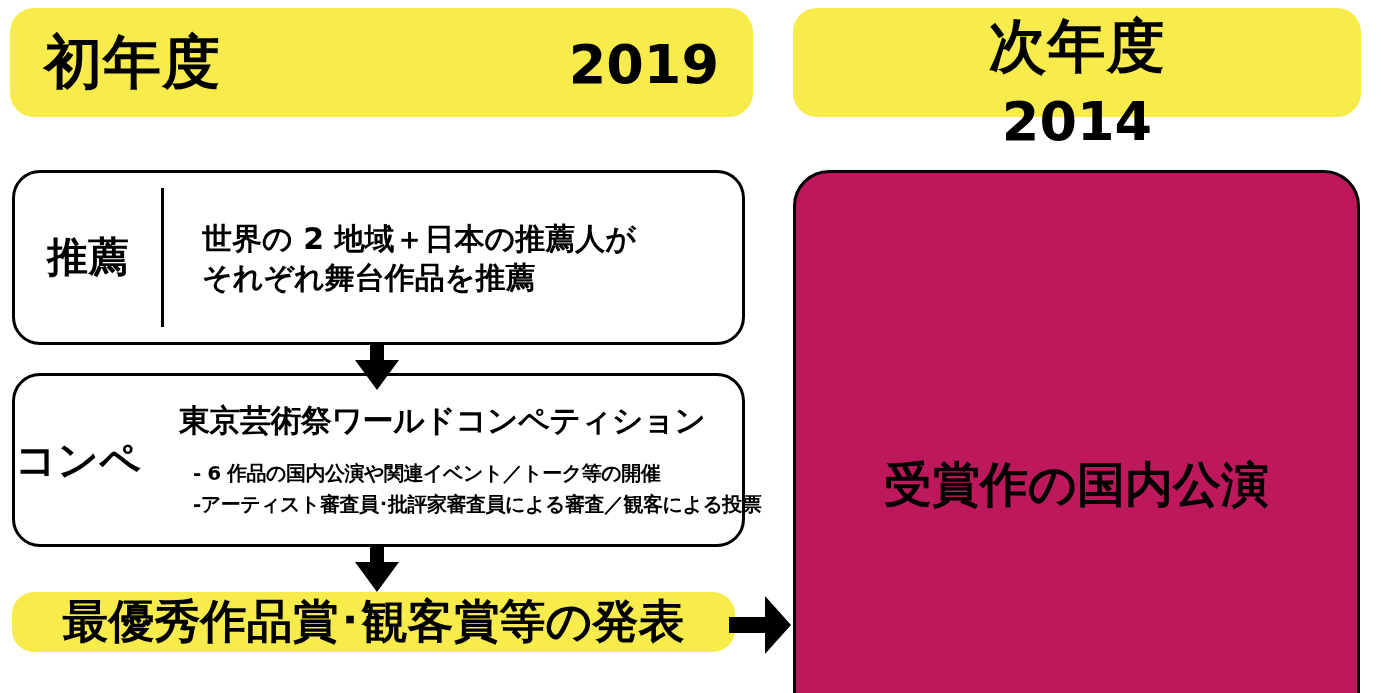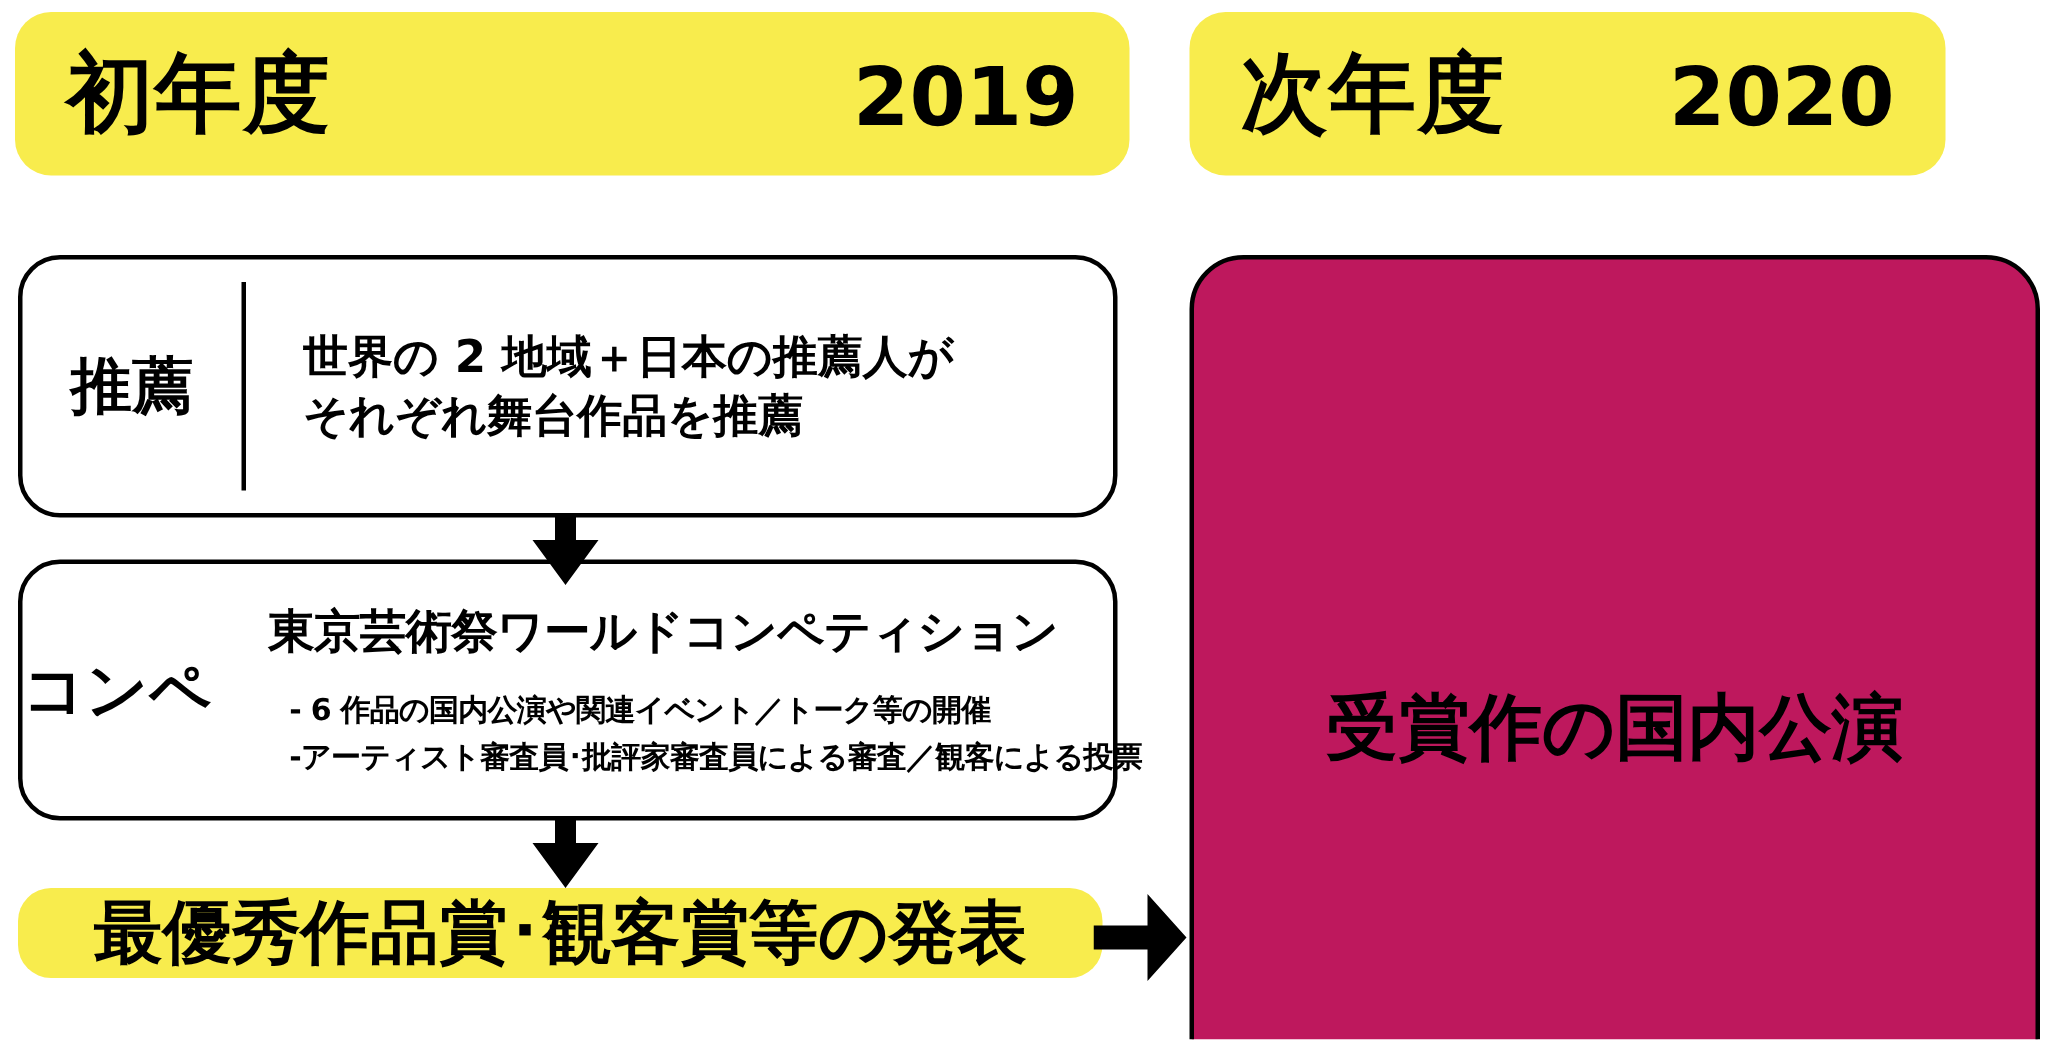--- a/index.html
+++ b/index.html
@@ -22,21 +22,21 @@
     top: 8px;
     height: 109px;
     background: var(--yellow);
     border-radius: 24px;
     display: flex;
     align-items: center;
     justify-content: space-between;
     padding: 0 34px;
   }
   .banner-first { left: 10px;  width: 743px; }
-  .banner-next  { left: 793px; width: 504px; }
+  .banner-next  { left: 793px; width: 568px; flex-direction: column; }
   .banner-title { font-size: 58px; font-weight: bold; letter-spacing: 1px; }
   .banner-year  { font-size: 54px; font-weight: bold; margin-top: 4px; }
 
   
   .step-box {
     position: absolute;
     left: 12px;
     width: 733px;
     background: #fff;
     border: 3px solid var(--ink);
@@ -115,21 +115,21 @@
 
 <div class="canvas">
 
   <div class="banner banner-first">
     <span class="banner-title">初年度</span>
     <span class="banner-year">2019</span>
   </div>
 
   <div class="banner banner-next">
     <span class="banner-title">次年度</span>
-    <span class="banner-year">2020</span>
+    <span class="banner-year">2014</span>
   </div>
 
   <div class="step-box box-recommend">
     <div class="step-label">推薦</div>
     <div class="step-divider"></div>
     <div class="step-content">
       <div class="rec-line">世界の 2 地域＋日本の推薦人が</div>
       <div class="rec-line">それぞれ舞台作品を推薦</div>
     </div>
   </div>

